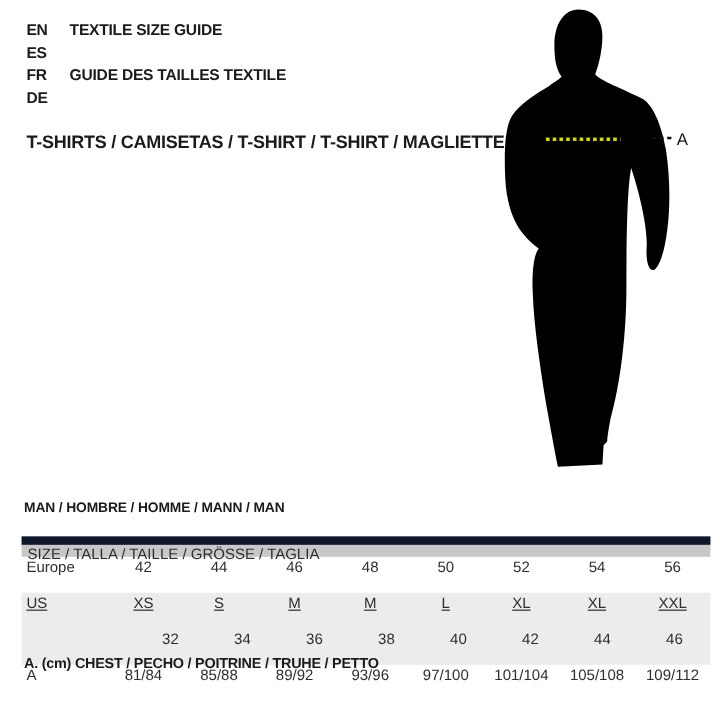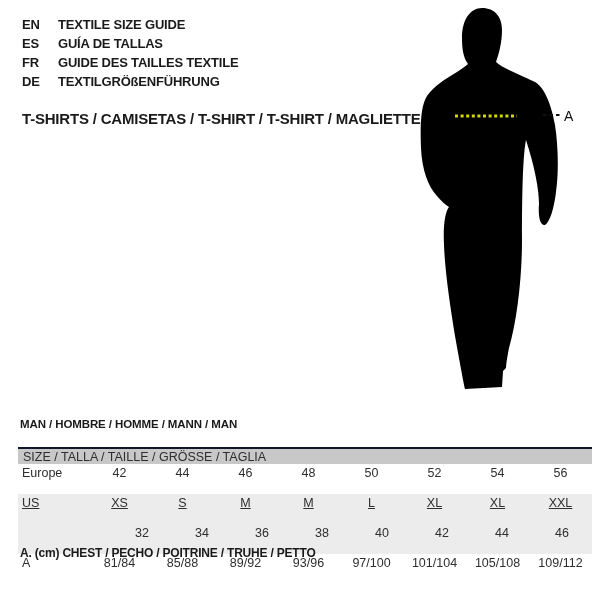--- a/index.html
+++ b/index.html
@@ -14,46 +14,44 @@
   .lang-code { width:36px; }
   
   .categories { position:absolute; left:22px; top:110px; font-weight:bold; font-size:15px; line-height:18px; letter-spacing:-0.2px; }
   
   .figure { position:absolute; left:395px; top:0; width:205px; height:420px; }
   .figure svg { display:block; width:205px; height:420px; }
   
   .section-title { position:absolute; left:20px; top:418px; font-weight:bold; font-size:11.5px; letter-spacing:-0.1px; }
   
   .size-table { position:absolute; left:18px; top:447px; width:574px; font-size:12.5px; color:#2e2e2e; }
-  .thead { height:17px; line-height:16px; padding-left:5px; border-top:2px solid #0f172a; font-size:12.5px; }
+  .thead { height:17px; line-height:16px; padding-left:5px; border-top:7px solid #0f172a; font-size:12.5px; }
   .trow { display:flex; height:30px; line-height:18px; }
   .tlabel { width:70px; padding-left:4px; text-align:left; }
   .tcell { flex:1; text-align:center; }
   
   .footnote { position:absolute; left:20px; top:546px; font-weight:bold; font-size:12px; letter-spacing:-0.2px; }
 </style>
 </head>
 <body>
 
 <div class="lang-list">
     <div class="lang-row">
       <span class="lang-code">EN</span>
       <span>TEXTILE SIZE GUIDE</span>
     </div>
     <div class="lang-row">
       <span class="lang-code">ES</span>
-      <span>GUÍA DE TALLAS</span>
     </div>
     <div class="lang-row">
       <span class="lang-code">FR</span>
       <span>GUIDE DES TAILLES TEXTILE</span>
     </div>
     <div class="lang-row">
       <span class="lang-code">DE</span>
-      <span>TEXTILGRÖßENFÜHRUNG</span>
     </div>
   </div>
 
 <div class="categories">
     <div>T-SHIRTS / CAMISETAS / T-SHIRT / T-SHIRT / MAGLIETTE</div>
   </div>
 
 <div class="figure">
   <svg viewBox="0 0 205 420" xmlns="http://www.w3.org/2000/svg">
     <path d="M73,64

